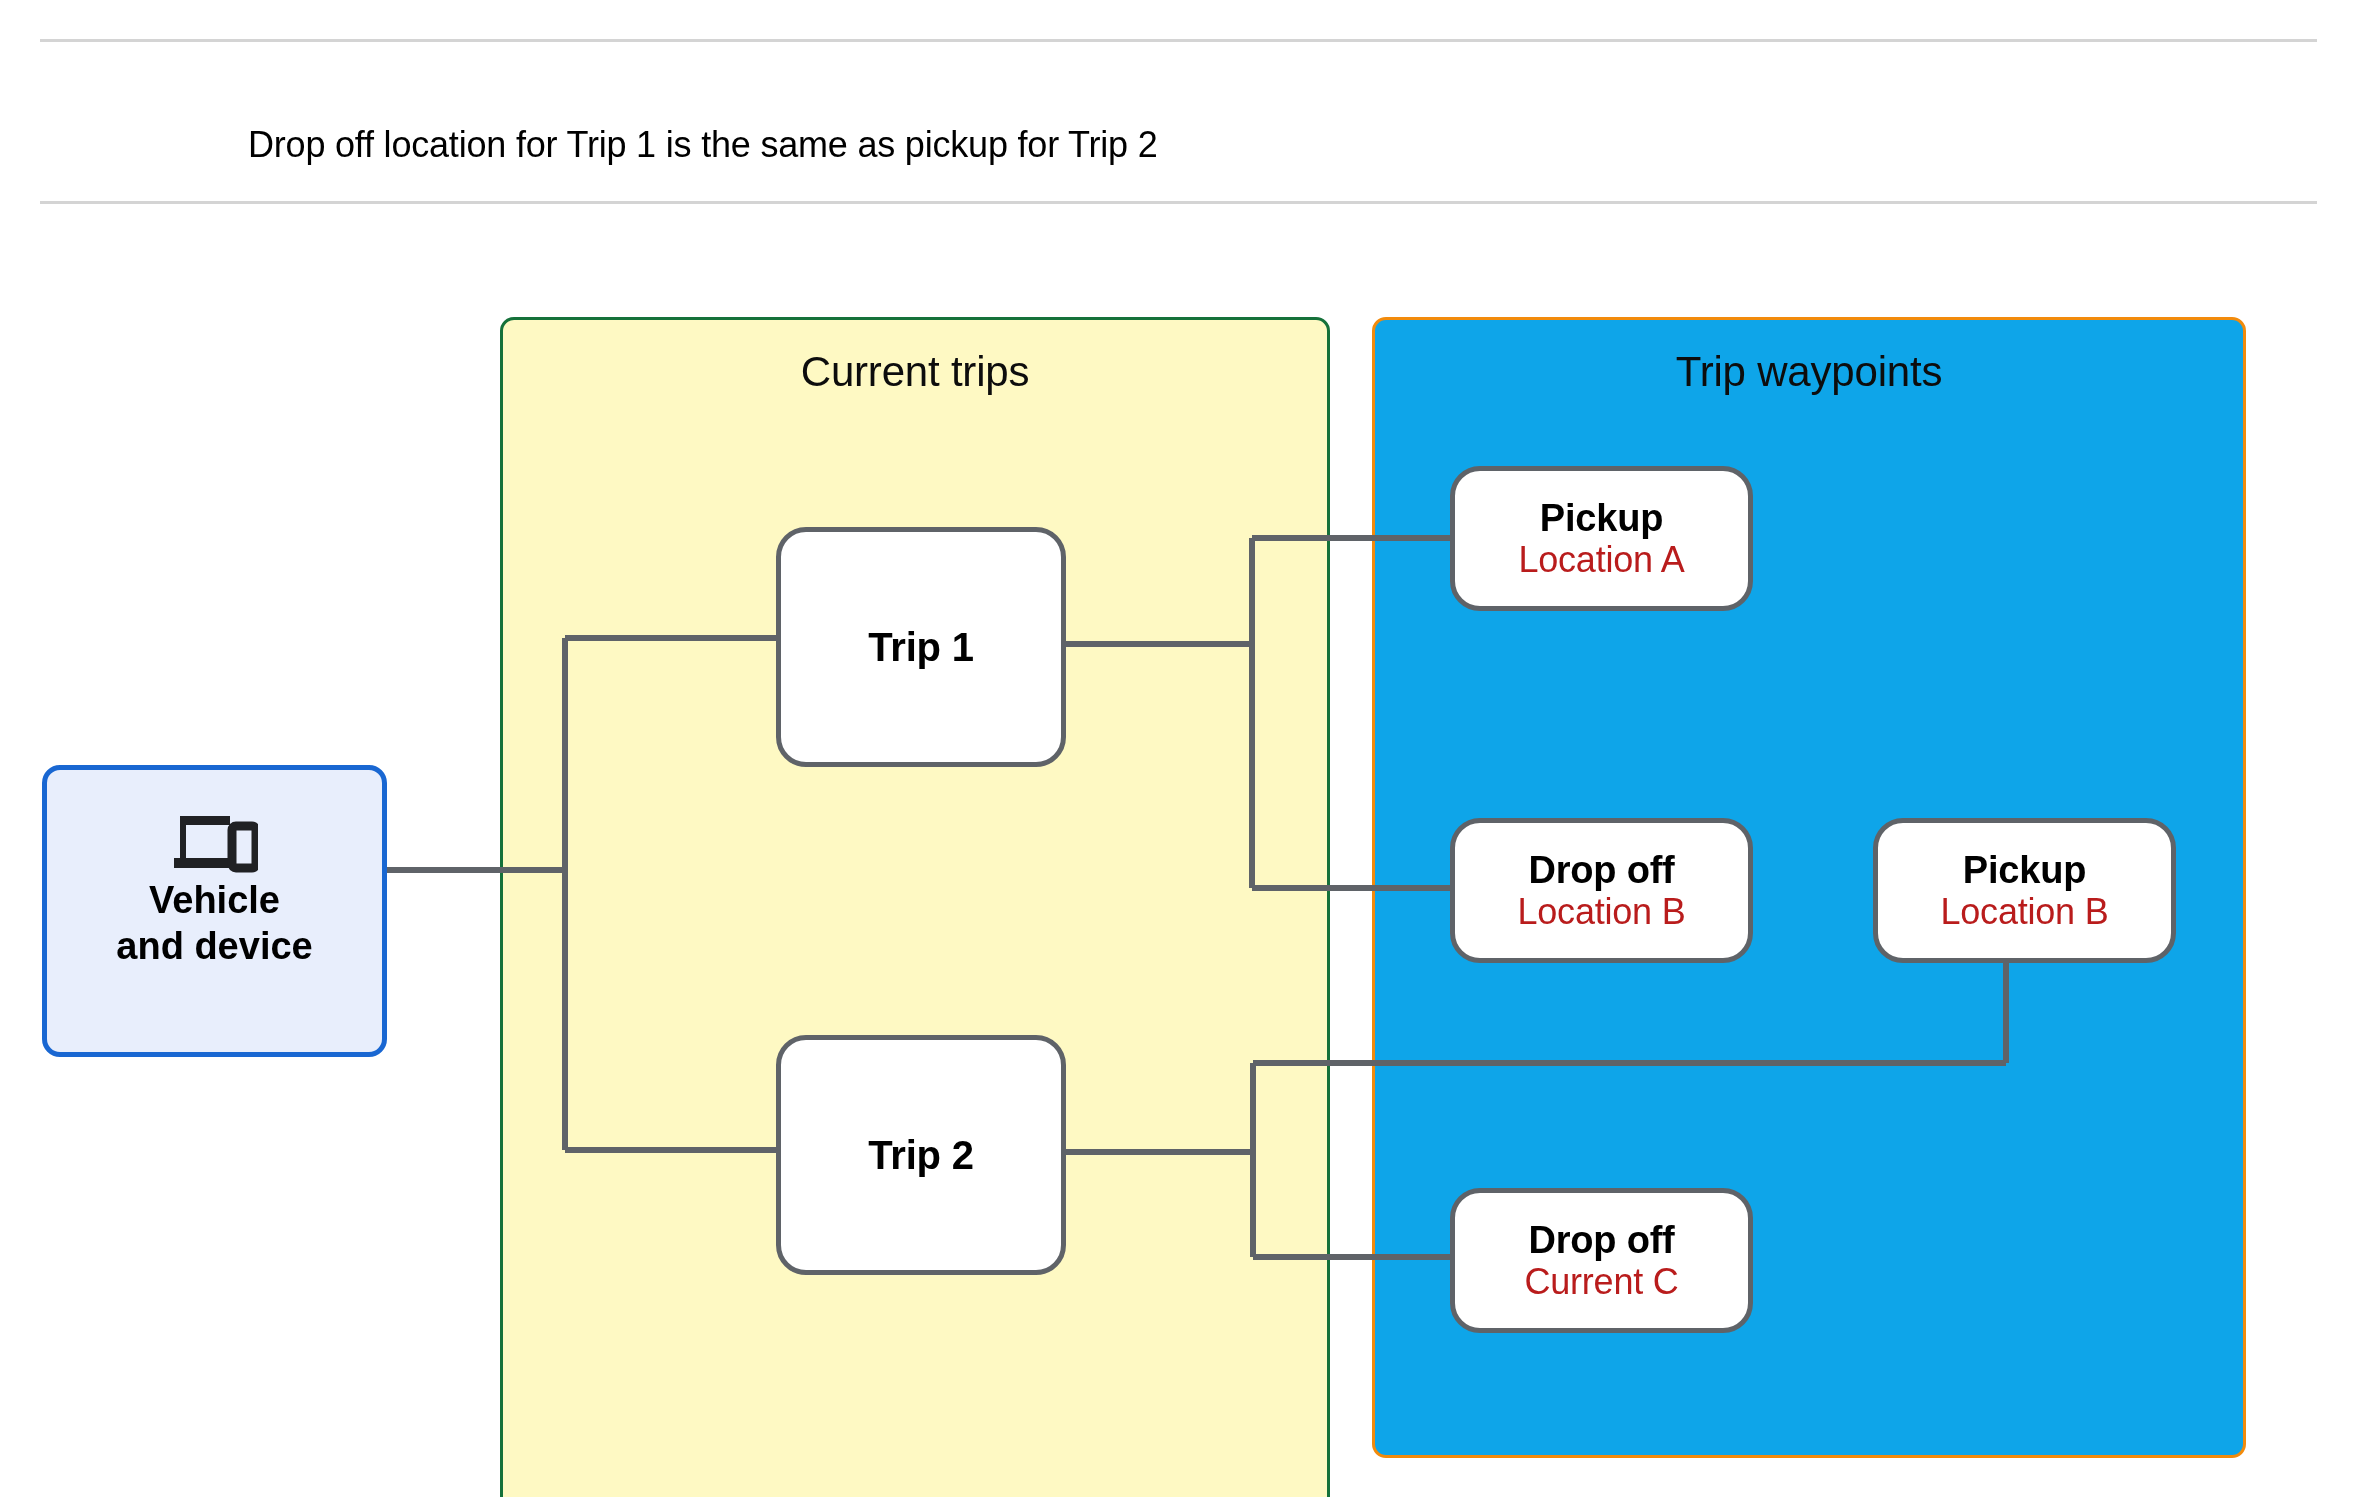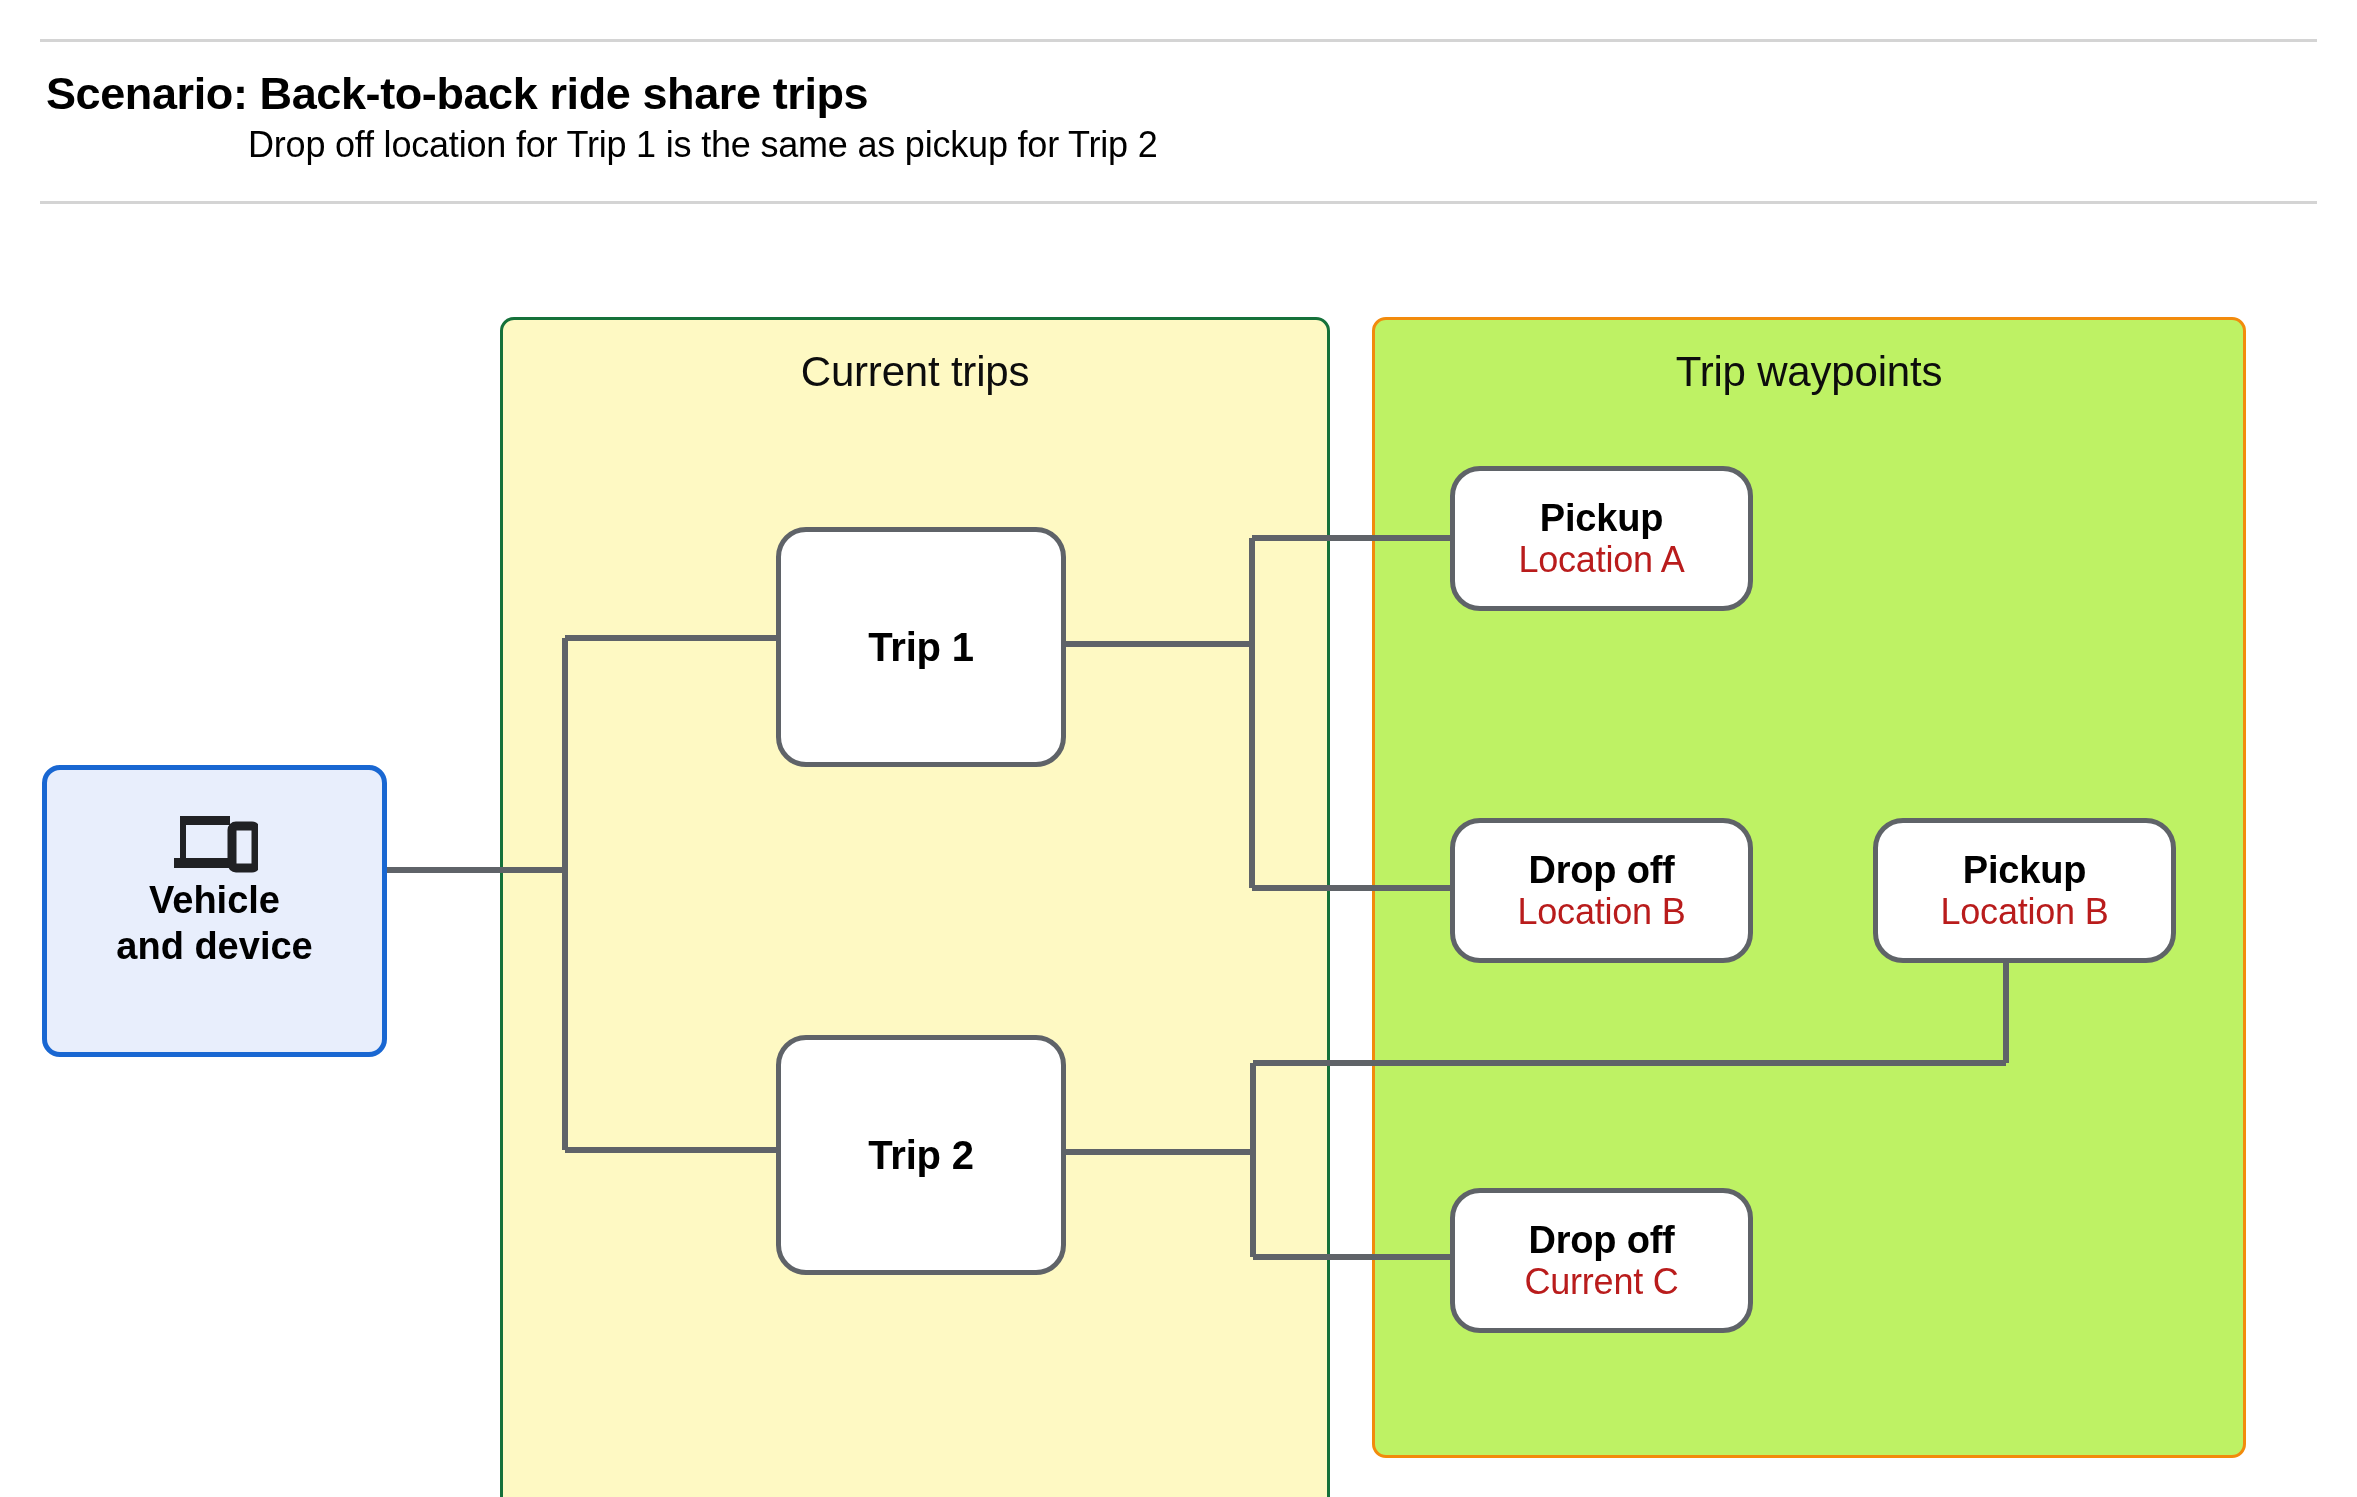--- a/index.html
+++ b/index.html
@@ -73,21 +73,21 @@
     width: 830px;
     height: 1459px;
     background: #fef9c3;
     border: 3px solid #15713a;
   }
   #group-waypoints {
     left: 1372px;
     top: 317px;
     width: 874px;
     height: 1141px;
-    background: #bef264;
+    background: #0ea5e9;
     border: 3px solid #f28b0c;
   }
 
   
   #edges {
     position: absolute;
     left: 0; top: 0;
     width: 2357px;
     height: 1497px;
     pointer-events: none;
@@ -148,21 +148,20 @@
   #node-dropoff-b { left: 1450px; top: 818px;  width: 303px; height: 145px; }
   #node-pickup-b  { left: 1873px; top: 818px;  width: 303px; height: 145px; }
   #node-dropoff-c { left: 1450px; top: 1188px; width: 303px; height: 145px; }
 </style>
 </head>
 <body>
 
 <div id="canvas">
 
   <div class="rule top"></div>
-  <div class="scenario-title">Scenario: Back-to-back ride share trips</div>
   <div class="scenario-sub">Drop off  location for Trip 1 is the same as pickup for Trip 2</div>
   <div class="rule bot"></div>
 
   <div class="group" id="group-current">
     <div class="group-title">Current trips</div>
   </div>
   <div class="group" id="group-waypoints">
     <div class="group-title">Trip waypoints</div>
   </div>
 

